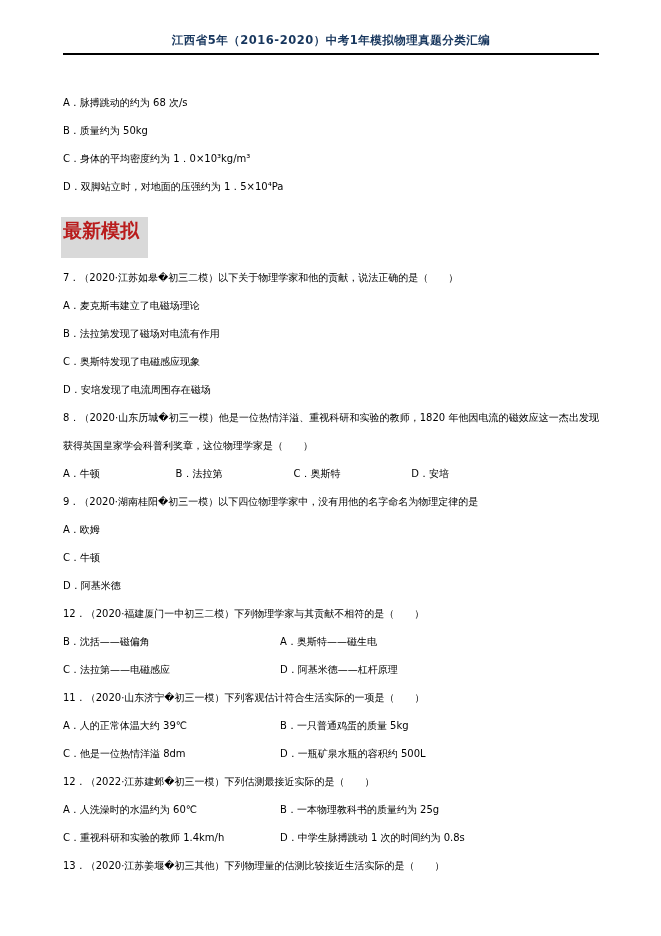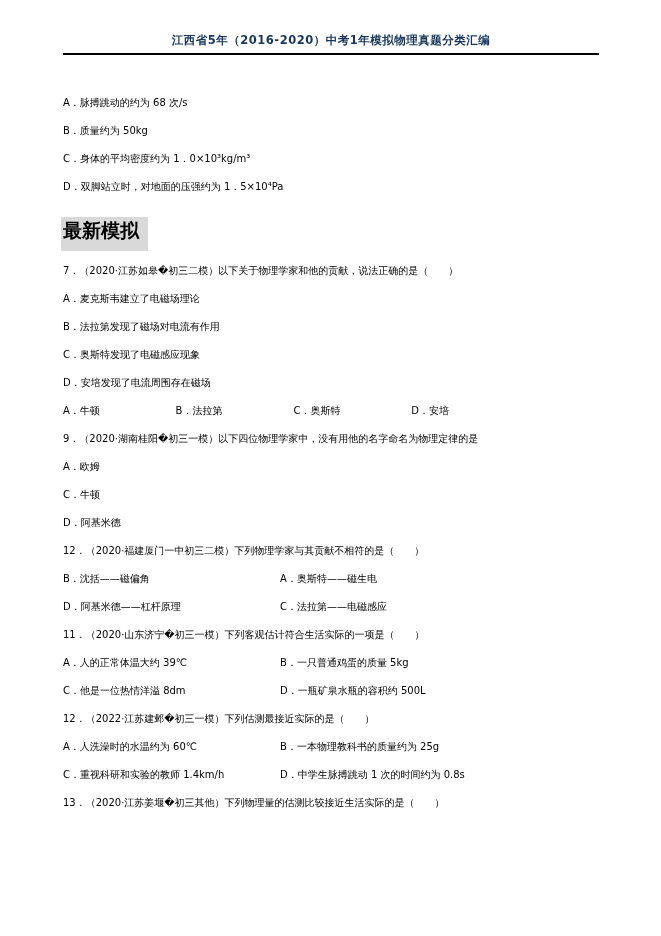--- a/index.html
+++ b/index.html
@@ -41,24 +41,24 @@
     line-height: 28px;
   }
   p.stem {
     text-align: justify;
   }
   .section-heading {
     display: inline-block;
     margin: 16px 0 6px -2px;
     font-size: 19px;
     font-weight: bold;
-    color: #000000;
+    color: #b91c1c;
     background: #D9D9D9;
     line-height: 26px;
-    padding: 0 9px 8px 2px;
+    padding: 0 9px 15px 2px;
   }
   .heading-wrap { line-height: 0; }
   .opt-grid-2 {
     display: grid;
     grid-template-columns: 40.5% 1fr;
   }
   .opt-grid-4 {
     display: grid;
     grid-template-columns: 21% 22% 22% 1fr;
   }
@@ -88,20 +88,21 @@
 
       <div>
         <p class="line stem">7．（2020·江苏如皋�初三二模）以下关于物理学家和他的贡献，说法正确的是（　　）</p>
         <p class="line">A．麦克斯韦建立了电磁场理论</p>
         <p class="line">B．法拉第发现了磁场对电流有作用</p>
         <p class="line">C．奥斯特发现了电磁感应现象</p>
         <p class="line">D．安培发现了电流周围存在磁场</p>
       </div>
 
       <div>
+        <p class="line stem">8．（2020·山东历城�初三一模）他是一位热情洋溢、重视科研和实验的教师，1820 年他因电流的磁效应这一杰出发现获得英国皇家学会科普利奖章，这位物理学家是（　　）</p>
         <div class="opt-grid-4">
           <span class="opt-cell">A．牛顿</span>
           <span class="opt-cell">B．法拉第</span>
           <span class="opt-cell">C．奥斯特</span>
           <span class="opt-cell">D．安培</span>
         </div>
       </div>
 
       <div>
         <p class="line stem">9．（2020·湖南桂阳�初三一模）以下四位物理学家中，没有用他的名字命名为物理定律的是</p>
@@ -110,22 +111,22 @@
         <p class="line">D．阿基米德</p>
       </div>
 
       <div>
         <p class="line stem">12．（2020·福建厦门一中初三二模）下列物理学家与其贡献不相符的是（　　）</p>
         <div class="opt-grid-2">
           <span class="opt-cell">B．沈括——磁偏角</span>
           <span class="opt-cell">A．奥斯特——磁生电</span>
         </div>
         <div class="opt-grid-2">
+          <span class="opt-cell">C．法拉第——电磁感应</span>
           <span class="opt-cell">D．阿基米德——杠杆原理</span>
-          <span class="opt-cell">C．法拉第——电磁感应</span>
         </div>
       </div>
 
       <div>
         <p class="line stem">11．（2020·山东济宁�初三一模）下列客观估计符合生活实际的一项是（　　）</p>
         <div class="opt-grid-2">
           <span class="opt-cell">A．人的正常体温大约 39℃</span>
           <span class="opt-cell">B．一只普通鸡蛋的质量 5kg</span>
         </div>
         <div class="opt-grid-2">

